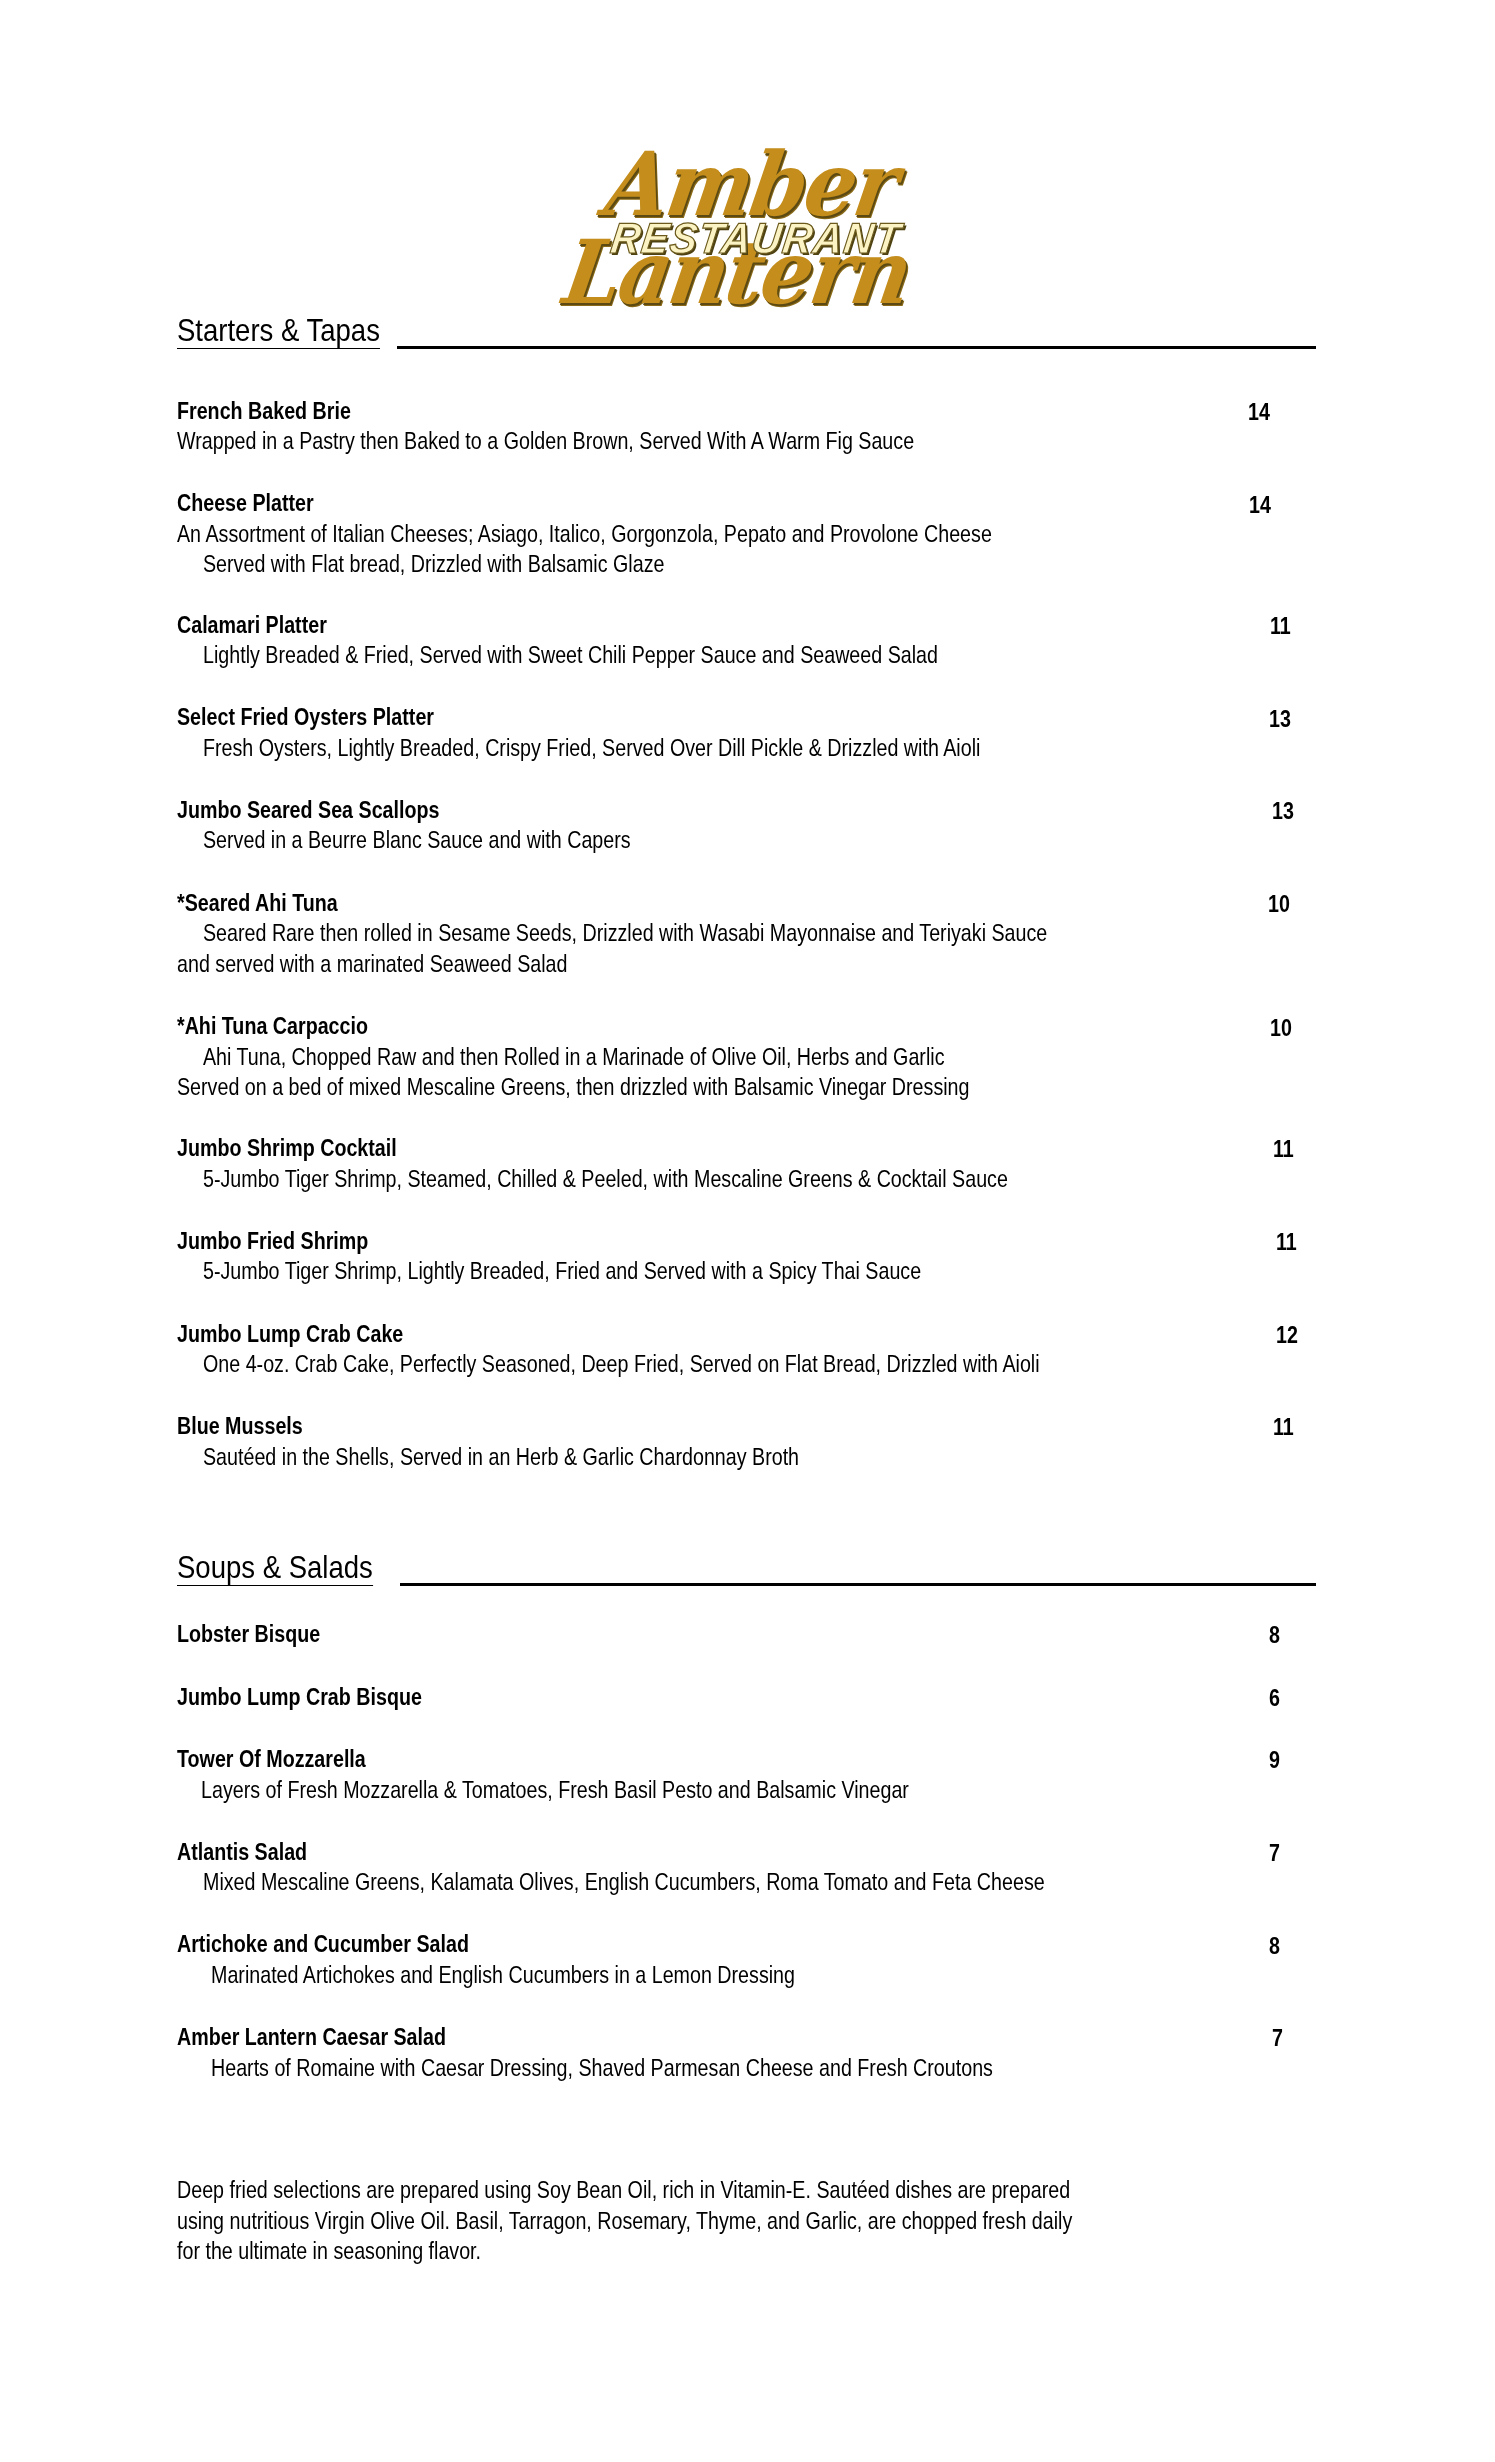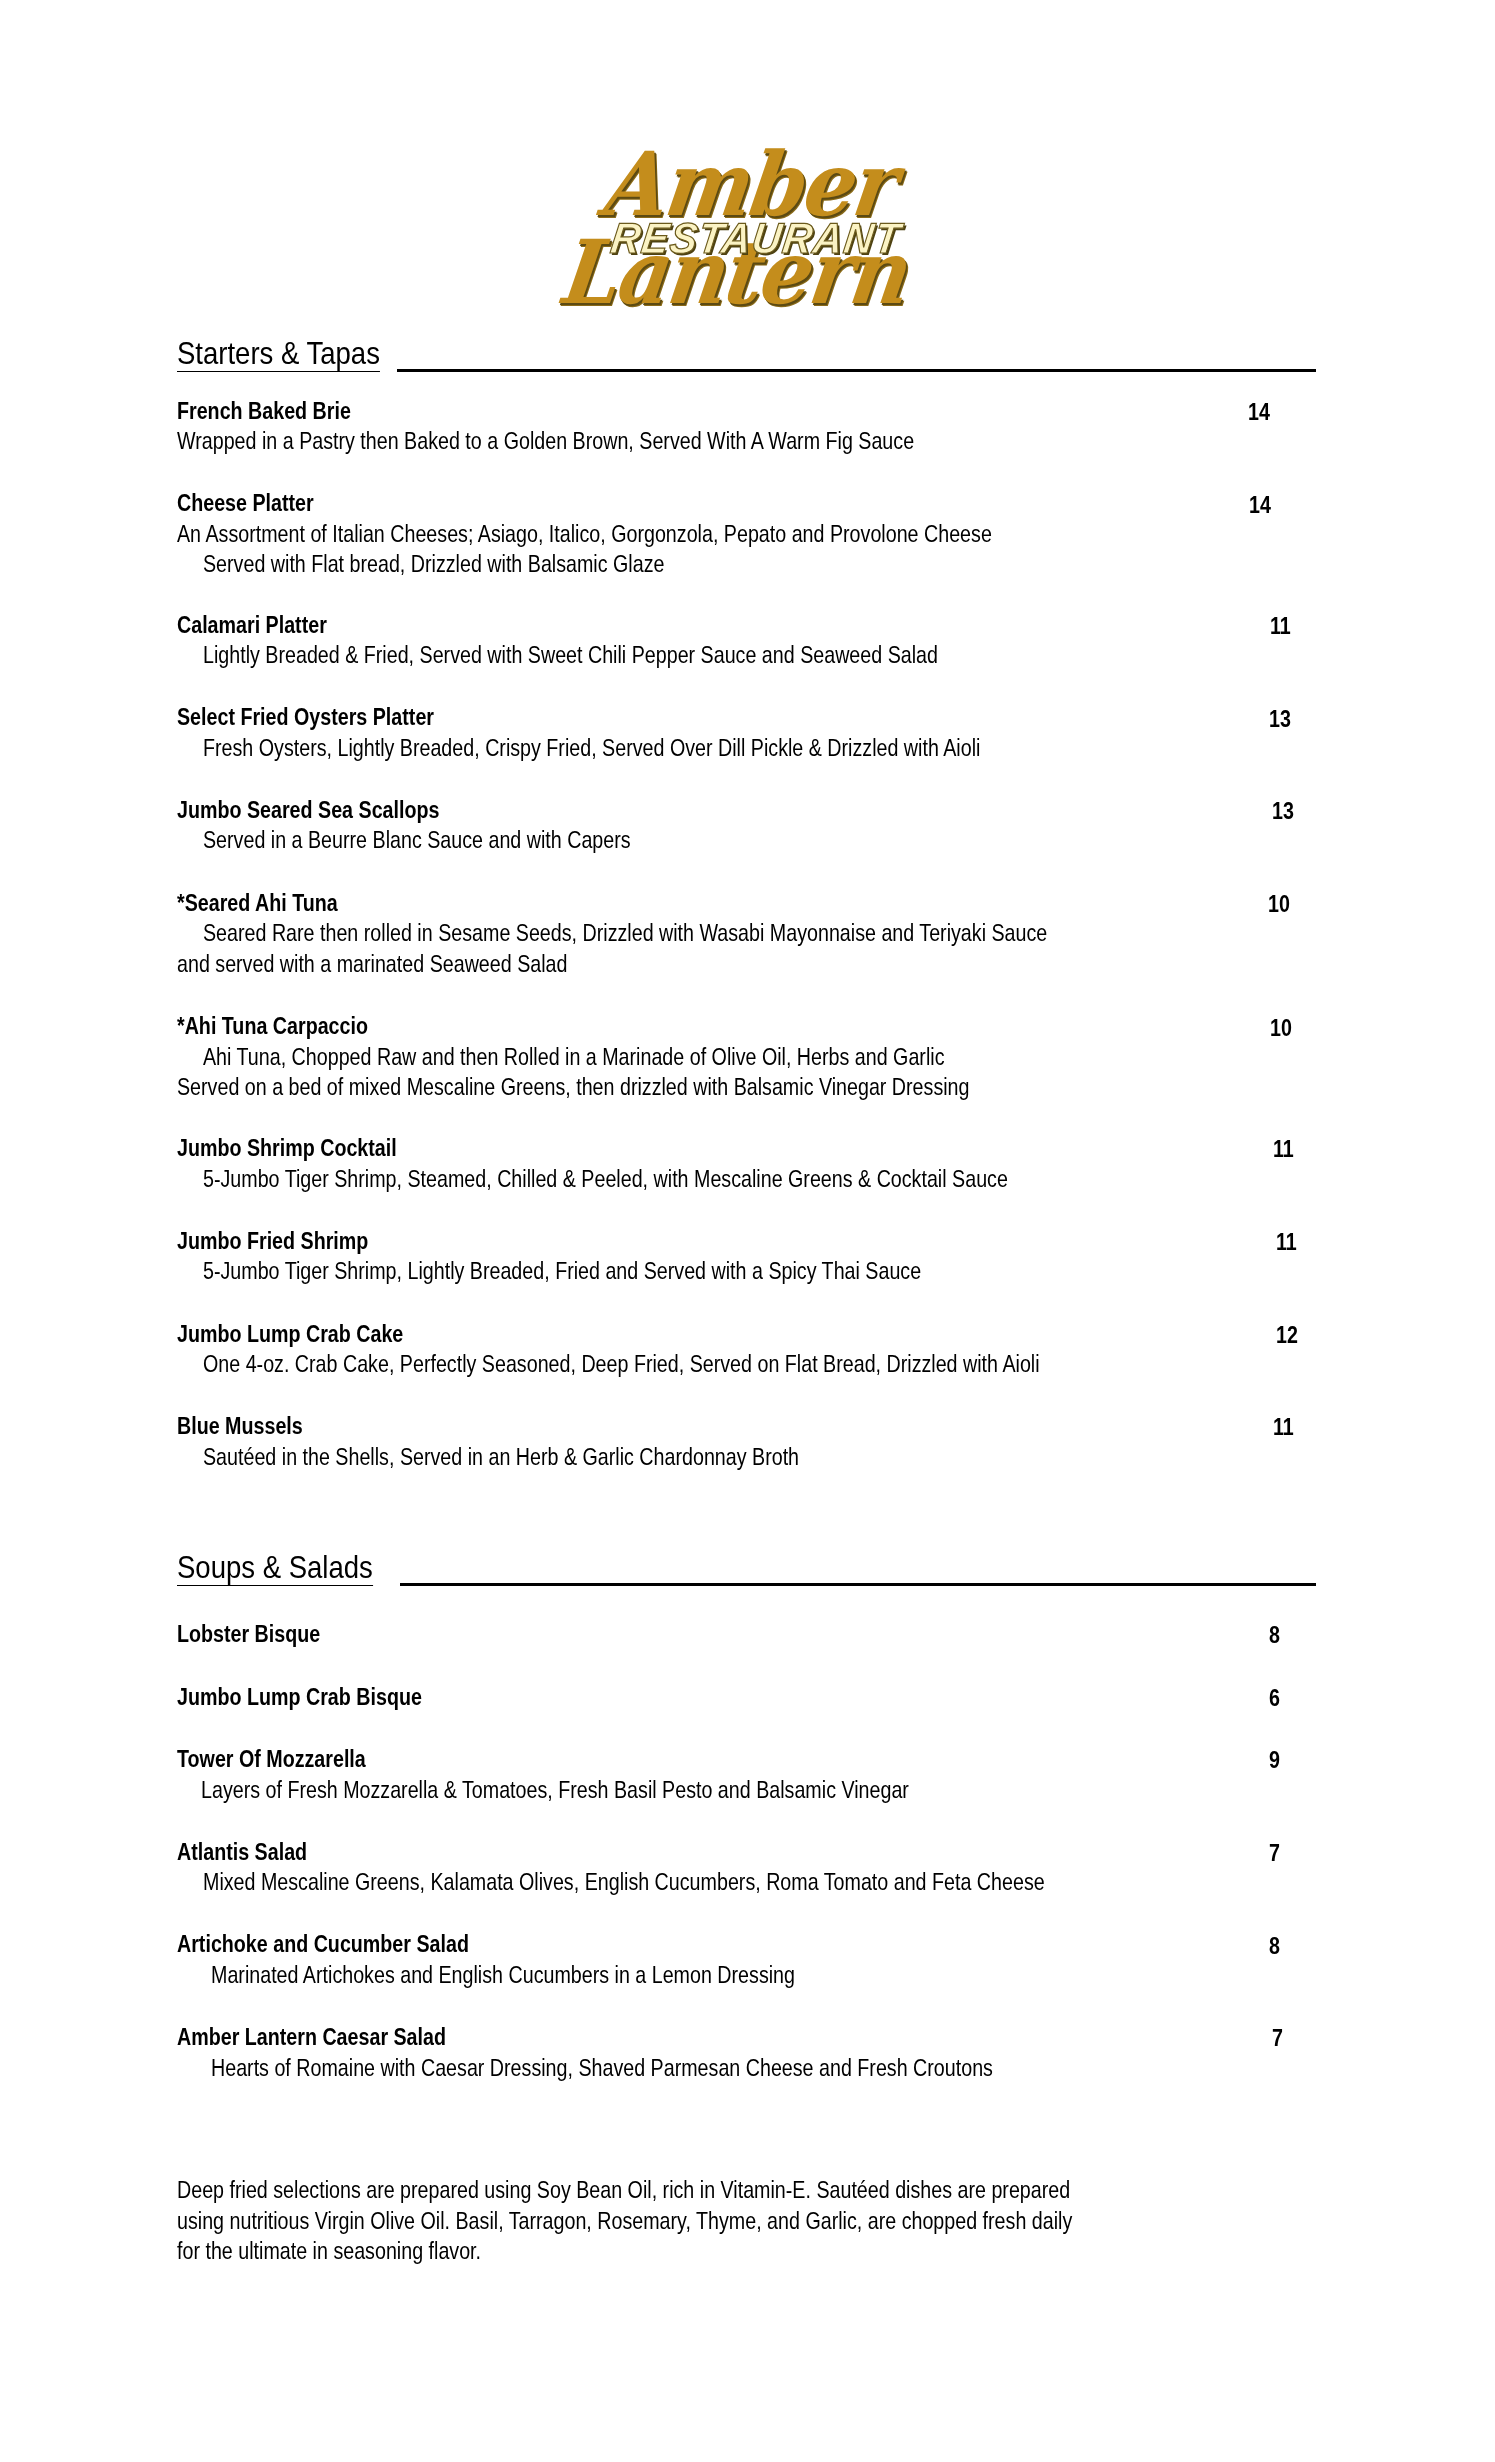--- a/index.html
+++ b/index.html
@@ -55,21 +55,21 @@
   }
 </style>
 </head>
 <body>
 
 <div class="logo">
   <div class="logo-script">Amber Lantern</div>
   <div class="logo-sub">RESTAURANT</div>
 </div>
 
-<div class="section-head" style="top:331px;">
+<div class="section-head" style="top:308px;">
   <div class="section-title">Starters &amp; Tapas</div>
   <div class="section-rule" style="left:220px;"></div>
 </div>
 
 <div>
   <div class="line title" style="left:177px; top:396px;">French Baked Brie</div>
   <div class="price" style="left:1248px; top:397px;">14</div>
   <div class="line" style="left:177px; top:426px;">Wrapped in a Pastry then Baked to a Golden Brown, Served With A Warm Fig Sauce</div>
 </div>
 

